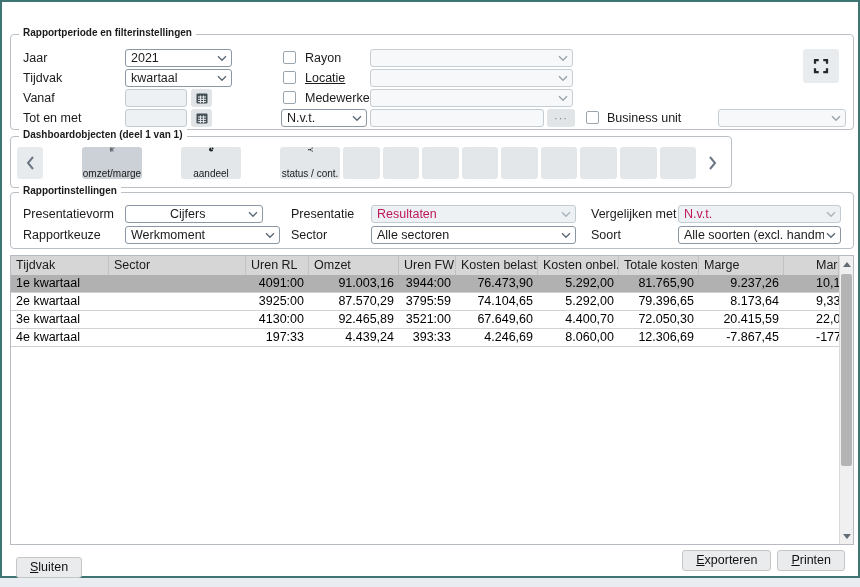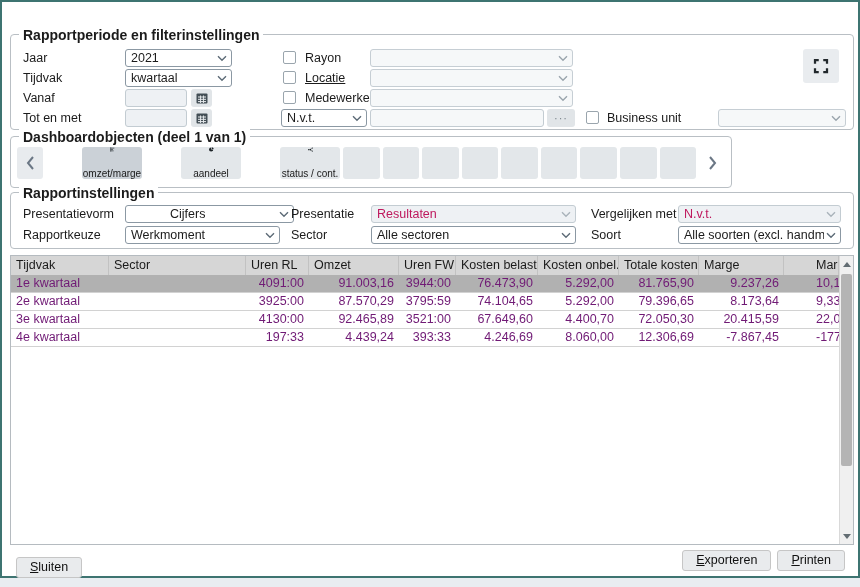--- a/index.html
+++ b/index.html
@@ -10,21 +10,21 @@
 
   
   .titlebar { position:absolute; left:0; top:0; right:0; height:26px; background:#3e7471; display:flex; align-items:center; padding:0 8px; }
   .app-icon { width:15px; height:15px; margin-right:8px; flex:0 0 auto; }
   .title { color:#fff; font-weight:700; font-size:13px; }
   .win-controls { margin-left:auto; display:flex; align-items:center; gap:10px; }
   .win-btn { color:#fff; width:22px; height:22px; display:flex; align-items:center; justify-content:center; font-size:14px; cursor:default; }
 
   
   .group { position:absolute; border:1px solid #b9bfc4; border-radius:4px; background:#fff; }
-  .group-label { position:absolute; top:-8px; left:8px; background:#fff; padding:0 4px; font-weight:700; font-size:14px; color:#1b1b1b; white-space:nowrap; }
+  .group-label { position:absolute; top:-8px; left:8px; background:#fff; padding:0 4px; font-weight:700; font-size:10px; color:#1b1b1b; white-space:nowrap; }
   .g-filters  { left:8px; top:32px;  width:844px; height:96px; }
   .g-objects  { left:8px; top:134px; width:722px; height:52px; }
   .g-settings { left:8px; top:190px; width:844px; height:57px; }
 
   .lbl { position:absolute; height:18px; line-height:18px; white-space:nowrap; }
 
   
   .combo { position:absolute; height:18px; background:#fff; border:1px solid #8b98a3; border-radius:3px; display:flex; align-items:center; padding:0 16px 0 5px; overflow:hidden; }
   .combo .combo-val { white-space:nowrap; overflow:hidden; line-height:15px; }
   .combo .chev { position:absolute; right:4px; top:5px; width:10px; height:7px; color:#5d6b77; }
@@ -56,21 +56,21 @@
   .tool-slots { flex:1; display:flex; gap:3px; }
   .tool-slot { flex:1; background:#e3e7ea; border-radius:3px; }
 
   
   .tablebox { position:absolute; left:8px; top:253px; width:844px; height:290px; border:1px solid #b5bbc0; background:#fff; display:flex; }
   .tcols { flex:1; display:flex; flex-direction:column; overflow:hidden; }
   .thead { display:flex; height:19px; background:#d6d6d6; flex:0 0 19px; }
   .th { padding:0 0 0 5px; line-height:19px; border-right:1px solid #c2c2c2; white-space:nowrap; overflow:hidden; font-size:12.5px; color:#1a1a1a; }
   .tr { display:flex; height:18px; flex:0 0 18px; border-bottom:1px solid #d2d2d2; background:#fff; }
   .tr.sel { background:#b1b1b1; }
-  .td { line-height:17px; padding:0 5px; white-space:nowrap; overflow:hidden; color:#701a75; }
+  .td { line-height:17px; padding:0 5px; white-space:nowrap; overflow:hidden; color:#000000; }
   .td.num { text-align:right; }
   .c0{width:98px;} .c1{width:137px;} .c2{width:63px;} .c3{width:90px;} .c4{width:57px;}
   .c5{width:82px;} .c6{width:81px;} .c7{width:80px;} .c8{width:85px;} .c9{flex:1;margin-left:27px;}
 
   
   .vscroll { flex:0 0 14px; background:#f0f0f0; border-left:1px solid #d9d9d9; position:relative; }
   .sb-btn { position:absolute; left:0; width:100%; height:16px; display:flex; align-items:center; justify-content:center; }
   .sb-up { top:0; } .sb-down { bottom:0; }
   .tri-up { width:0; height:0; border-left:4px solid transparent; border-right:4px solid transparent; border-bottom:5px solid #636d73; }
   .tri-down { width:0; height:0; border-left:4px solid transparent; border-right:4px solid transparent; border-top:5px solid #636d73; }
@@ -242,21 +242,21 @@
             <path d="M1.5 1l5 6-5 6" fill="none" stroke="currentColor" stroke-width="2"></path>
           </svg>
       </div>
     </div>
   </div>
 
   <div class="group g-settings">
     <span class="group-label">Rapportinstellingen</span>
 
     <span class="lbl" style="left:12px; top:12px;">Presentatievorm</span>
-    <div class="combo" style="left:114px; top:12px; width:169px;padding-left:44px;">
+    <div class="combo" style="left:114px; top:12px; width:138px;padding-left:44px;">
       <span class="combo-val">Cijfers</span>
       <svg class="chev" viewBox="0 0 10 7">
           <path d="M1 1.2l4 4 4-4" fill="none" stroke="currentColor" stroke-width="1.4"></path>
         </svg>
     </div>
 
     <span class="lbl" style="left:12px; top:33px;">Rapportkeuze</span>
     <div class="combo" style="left:114px; top:33px; width:155px;">
       <span class="combo-val">Werkmoment</span>
       <svg class="chev" viewBox="0 0 10 7">

